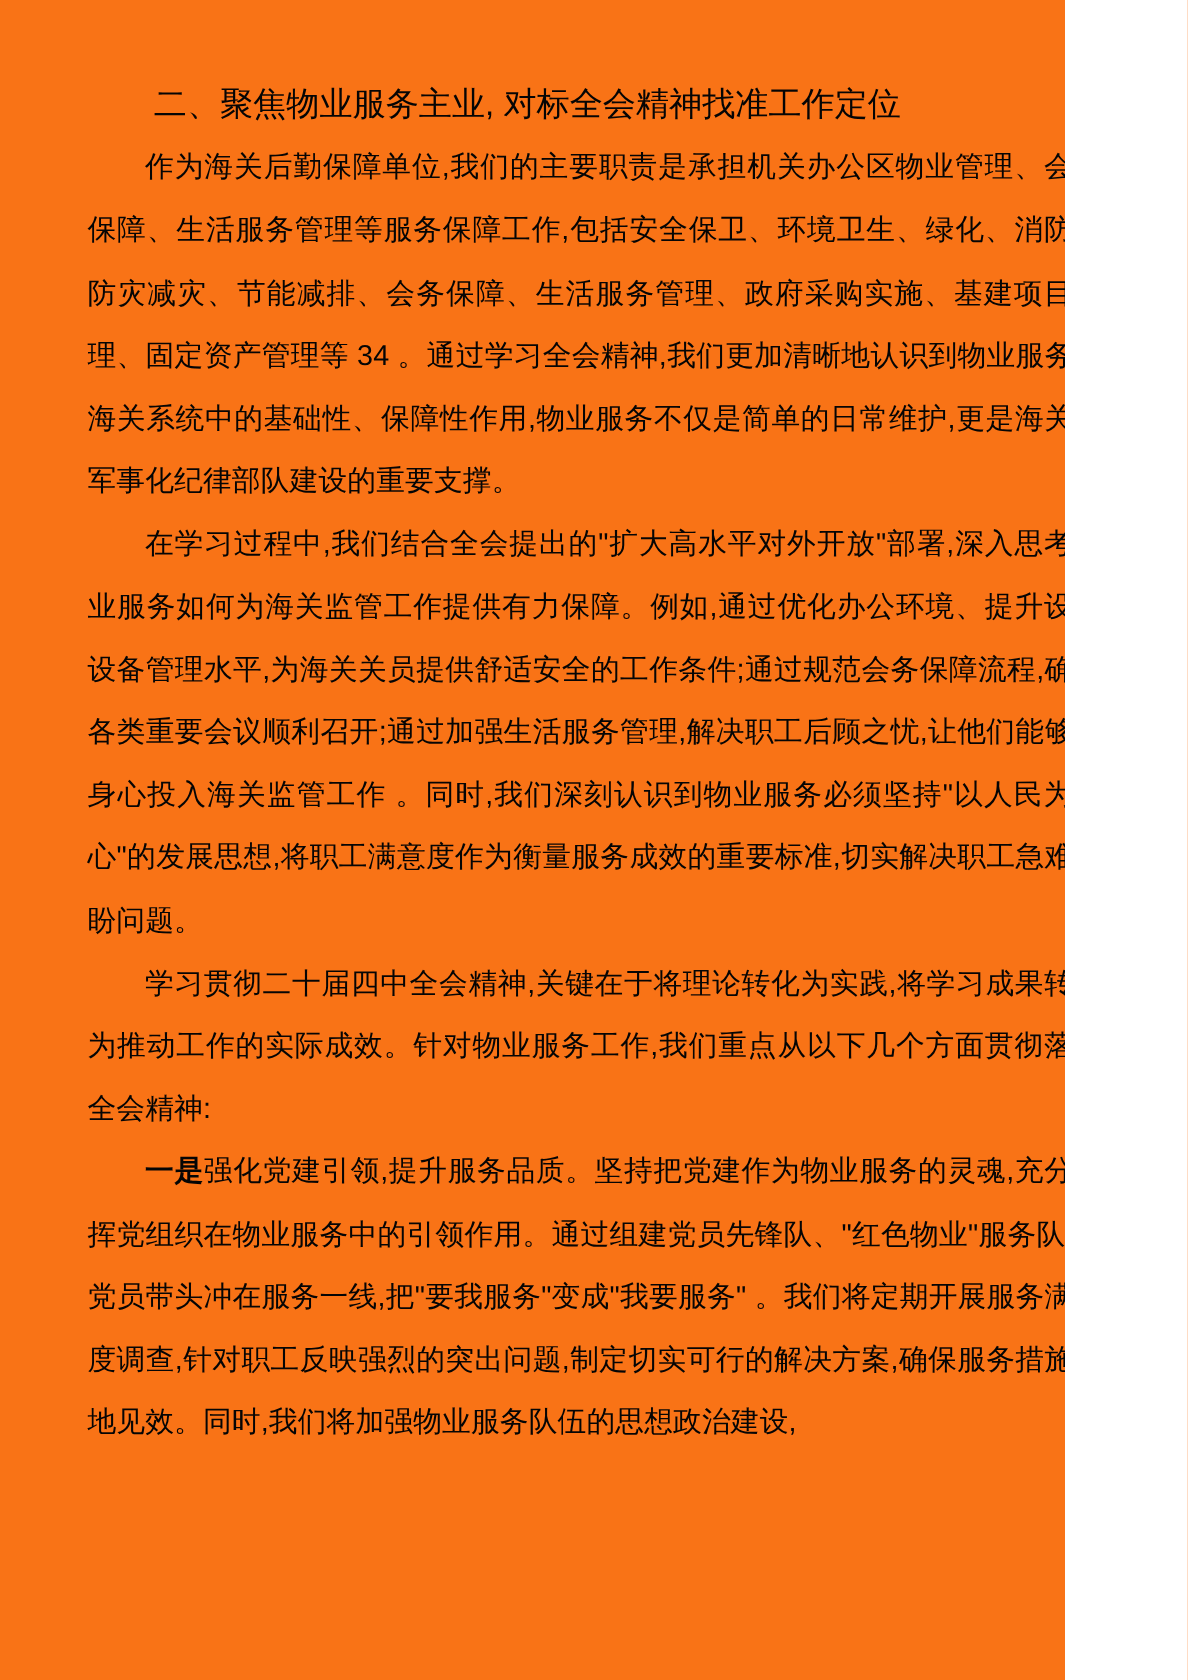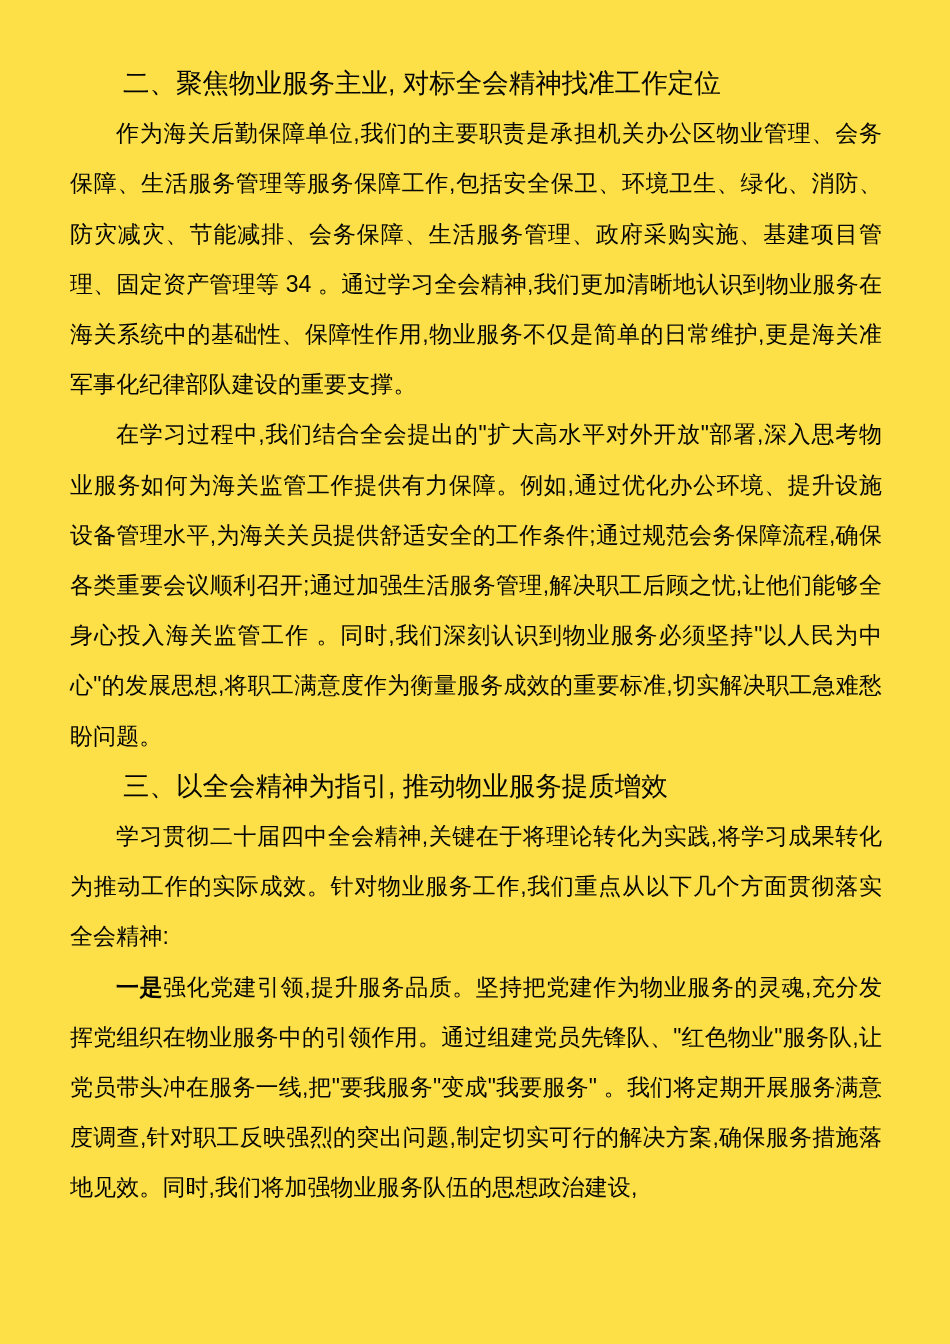--- a/index.html
+++ b/index.html
@@ -6,23 +6,23 @@
     margin: 0;
     padding: 0;
     background: #ffffff;
   }
   body {
     font-family: "Liberation Sans", "DejaVu Sans", sans-serif;
     color: #000000;
   }
   .page {
     position: relative;
-    width: 950px;
+    width: 852px;
     height: 1344px;
-    background: #fde047;
+    background: #f97316;
     overflow: hidden;
     box-sizing: border-box;
   }
   .doc-body {
     position: absolute;
     left: 70px;
     top: 58px;
     width: 812px;
   }
   .para {
@@ -57,20 +57,19 @@
 
 <div class="page">
   <div class="doc-body">
 
     <p class="heading">二、聚焦物业服务主业, 对标全会精神找准工作定位</p>
 
     <p class="para indent2">作为海关后勤保障单位,我们的主要职责是承担机关办公区物业管理、会务保障、生活服务管理等服务保障工作,包括安全保卫、环境卫生、绿化、消防、防灾减灾、节能减排、会务保障、生活服务管理、政府采购实施、基建项目管理、固定资产管理等 34 。通过学习全会精神,我们更加清晰地认识到物业服务在海关系统中的基础性、保障性作用,物业服务不仅是简单的日常维护,更是海关准军事化纪律部队建设的重要支撑。</p>
 
     <p class="para indent2">在学习过程中,我们结合全会提出的"扩大高水平对外开放"部署,深入思考物业服务如何为海关监管工作提供有力保障。例如,通过优化办公环境、提升设施设备管理水平,为海关关员提供舒适安全的工作条件;通过规范会务保障流程,确保各类重要会议顺利召开;通过加强生活服务管理,解决职工后顾之忧,让他们能够全身心投入海关监管工作 。同时,我们深刻认识到物业服务必须坚持"以人民为中心"的发展思想,将职工满意度作为衡量服务成效的重要标准,切实解决职工急难愁盼问题。</p>
 
-    <p class="heading">三、以全会精神为指引, 推动物业服务提质增效</p>
 
     <p class="para indent2">学习贯彻二十届四中全会精神,关键在于将理论转化为实践,将学习成果转化为推动工作的实际成效。针对物业服务工作,我们重点从以下几个方面贯彻落实全会精神:</p>
 
     <p class="para indent2"><span class="bold">一是</span><span>强化党建引领,提升服务品质。坚持把党建作为物业服务的灵魂,充分发挥党组织在物业服务中的引领作用。通过组建党员先锋队、"红色物业"服务队,让党员带头冲在服务一线,把"要我服务"变成"我要服务" 。我们将定期开展服务满意度调查,针对职工反映强烈的突出问题,制定切实可行的解决方案,确保服务措施落地见效。同时,我们将加强物业服务队伍的思想政治建设,</span></p>
 
   </div>
 </div>
 
 </body></html>

